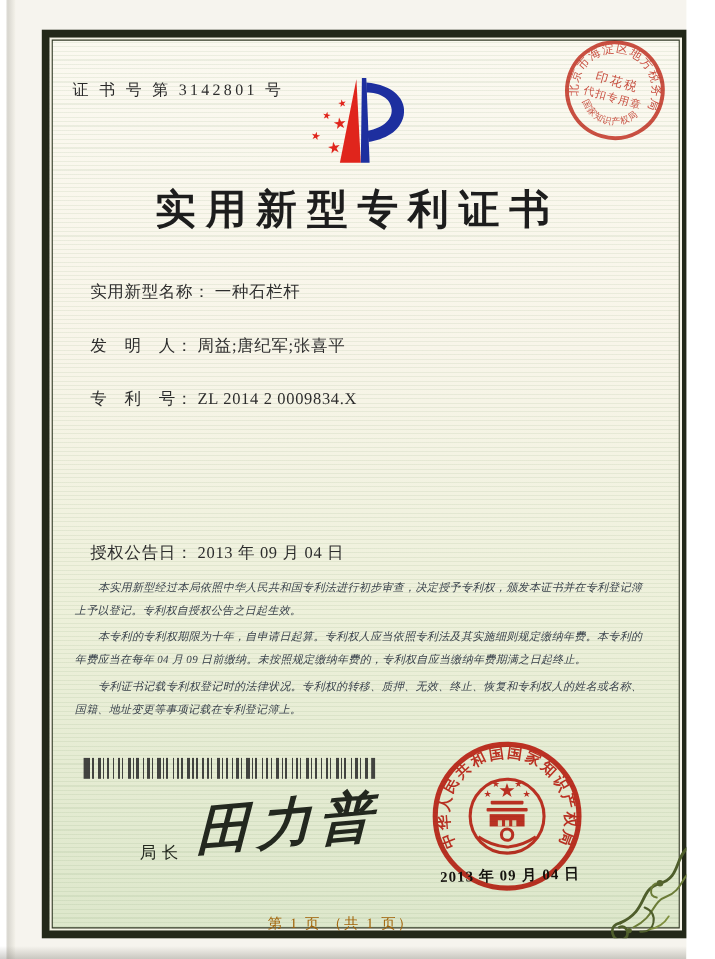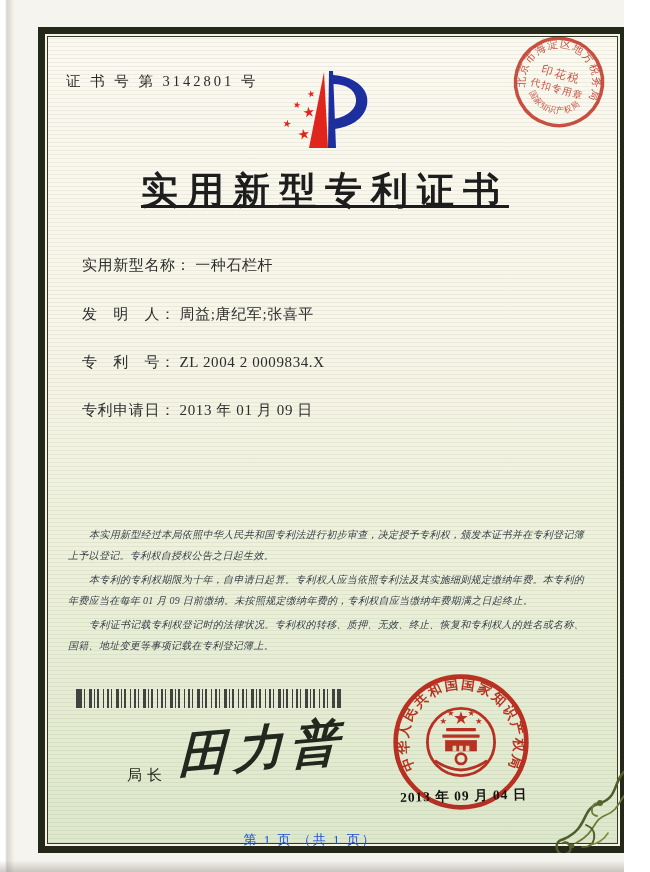--- a/index.html
+++ b/index.html
@@ -23,21 +23,21 @@
     border:7px solid #232819; box-sizing:border-box;
     box-shadow:inset 0 0 0 2px #f5f3e6, inset 0 0 0 3px #333a27;
     background:
       repeating-linear-gradient(180deg, rgba(110,145,95,0.11) 0 1px, rgba(110,145,95,0) 1px 4px),
       linear-gradient(180deg,#fbf9f0 0%,#f8f5e9 35%,#edf0da 65%,#dde7cb 100%);
     z-index:1;
   }
   .abs{position:absolute;}
   .cert-no{left:66px; top:72px; font-size:14.5px; letter-spacing:3px; color:#2b2b2b; z-index:2;}
   .title{left:40px; top:166px; width:570px; text-align:center; font-size:37px; font-weight:700;
-         letter-spacing:9px; color:#1d1d1d; z-index:2;text-decoration:underline;}
+         letter-spacing:9px; color:#1d1d1d; z-index:2;}
   .row{left:82px; font-size:15px; color:#2d2d2d; letter-spacing:0.6px; z-index:2; white-space:nowrap;}
   .row .lab{margin-right:4px;}
   .paras{left:64px; top:521px; width:524px; z-index:2; color:#39424c;}
   .paras p{margin:4px; font-size:10px; line-height:20.5px; text-indent:2.1em;
            text-align:justify; font-style:italic; letter-spacing:0.3px;}
   .barcode{
     left:76px; top:689px; width:258px; height:19px; z-index:2; opacity:0.88;
     border-left:4px solid #2c2c2c; border-right:3px solid #2c2c2c;
     background:repeating-linear-gradient(90deg,
       #2c2c2c 0 2px, transparent 2px 4px,
@@ -50,21 +50,21 @@
   .sig-title{left:127px; top:750px; font-size:15px; letter-spacing:5px; color:#23281f; z-index:2;margin-top:16px;}
   .signature{left:178px; top:716px; font-size:49px; font-weight:700; font-style:italic;
              letter-spacing:7px; color:#23281f; transform:rotate(-5deg) skewX(-6deg); z-index:2;}
   .seal-svg{left:391px; top:672px; z-index:3; mix-blend-mode:multiply; opacity:0.95;}
   .seal-date{left:400px; top:787px; width:145px; font-size:13.5px; font-weight:700;
              white-space:nowrap; color:#15130f; transform:rotate(-1.5deg); z-index:4; letter-spacing:1px;}
   .stamp-svg{left:502px; top:25px; z-index:3; transform:rotate(16deg); mix-blend-mode:multiply; opacity:0.88;}
   .logo-svg{left:272px; top:60px; z-index:2;}
   .ornament-svg{left:548px; top:763px; z-index:2;}
   .footer{left:30px; top:831px; width:560px; text-align:center; font-size:13px;
-          letter-spacing:2px; color:#1d4ed8; z-index:2;}
+          letter-spacing:2px; color:#a16207; z-index:2;}
 </style>
 </head>
 <body>
 
 <div class="scan">
 
   <div class="frame"></div>
 
   <div class="abs cert-no">证 书 号 第 3142801 号</div>
 
@@ -99,29 +99,29 @@
 
   <div class="abs title">实用新型专利证书</div>
 
   <div class="abs row" style="top:256px">
     <span class="lab">实用新型名称：</span><span>一种石栏杆</span>
   </div>
   <div class="abs row" style="top:305px">
     <span class="lab">发　明　人：</span><span>周益;唐纪军;张喜平</span>
   </div>
   <div class="abs row" style="top:353px">
-    <span class="lab">专　利　号：</span><span>ZL 2004 2 0009834.X</span>
+    <span class="lab">专　利　号：</span><span>ZL 2014 2 0009834.X</span>
   </div>
-  <div class="abs row" style="top:401px">
-    <span class="lab">专利申请日：</span><span>2013 年 01 月 09 日</span>
+  <div class="abs row" style="top:493px">
+    <span class="lab">授权公告日：</span><span>2013 年 09 月 04 日</span>
   </div>
 
   <div class="abs paras">
     <p>本实用新型经过本局依照中华人民共和国专利法进行初步审查，决定授予专利权，颁发本证书并在专利登记簿上予以登记。专利权自授权公告之日起生效。</p>
-    <p>本专利的专利权期限为十年，自申请日起算。专利权人应当依照专利法及其实施细则规定缴纳年费。本专利的年费应当在每年 01 月 09 日前缴纳。未按照规定缴纳年费的，专利权自应当缴纳年费期满之日起终止。</p>
+    <p>本专利的专利权期限为十年，自申请日起算。专利权人应当依照专利法及其实施细则规定缴纳年费。本专利的年费应当在每年 04 月 09 日前缴纳。未按照规定缴纳年费的，专利权自应当缴纳年费期满之日起终止。</p>
     <p>专利证书记载专利权登记时的法律状况。专利权的转移、质押、无效、终止、恢复和专利权人的姓名或名称、国籍、地址变更等事项记载在专利登记簿上。</p>
   </div>
 
   <div class="abs barcode"></div>
 
   <div class="abs sig-title">局长</div>
   <div class="abs signature">田力普</div>
 
   <svg class="abs seal-svg" width="140" height="140" viewBox="0 0 150 150">
     <defs>

